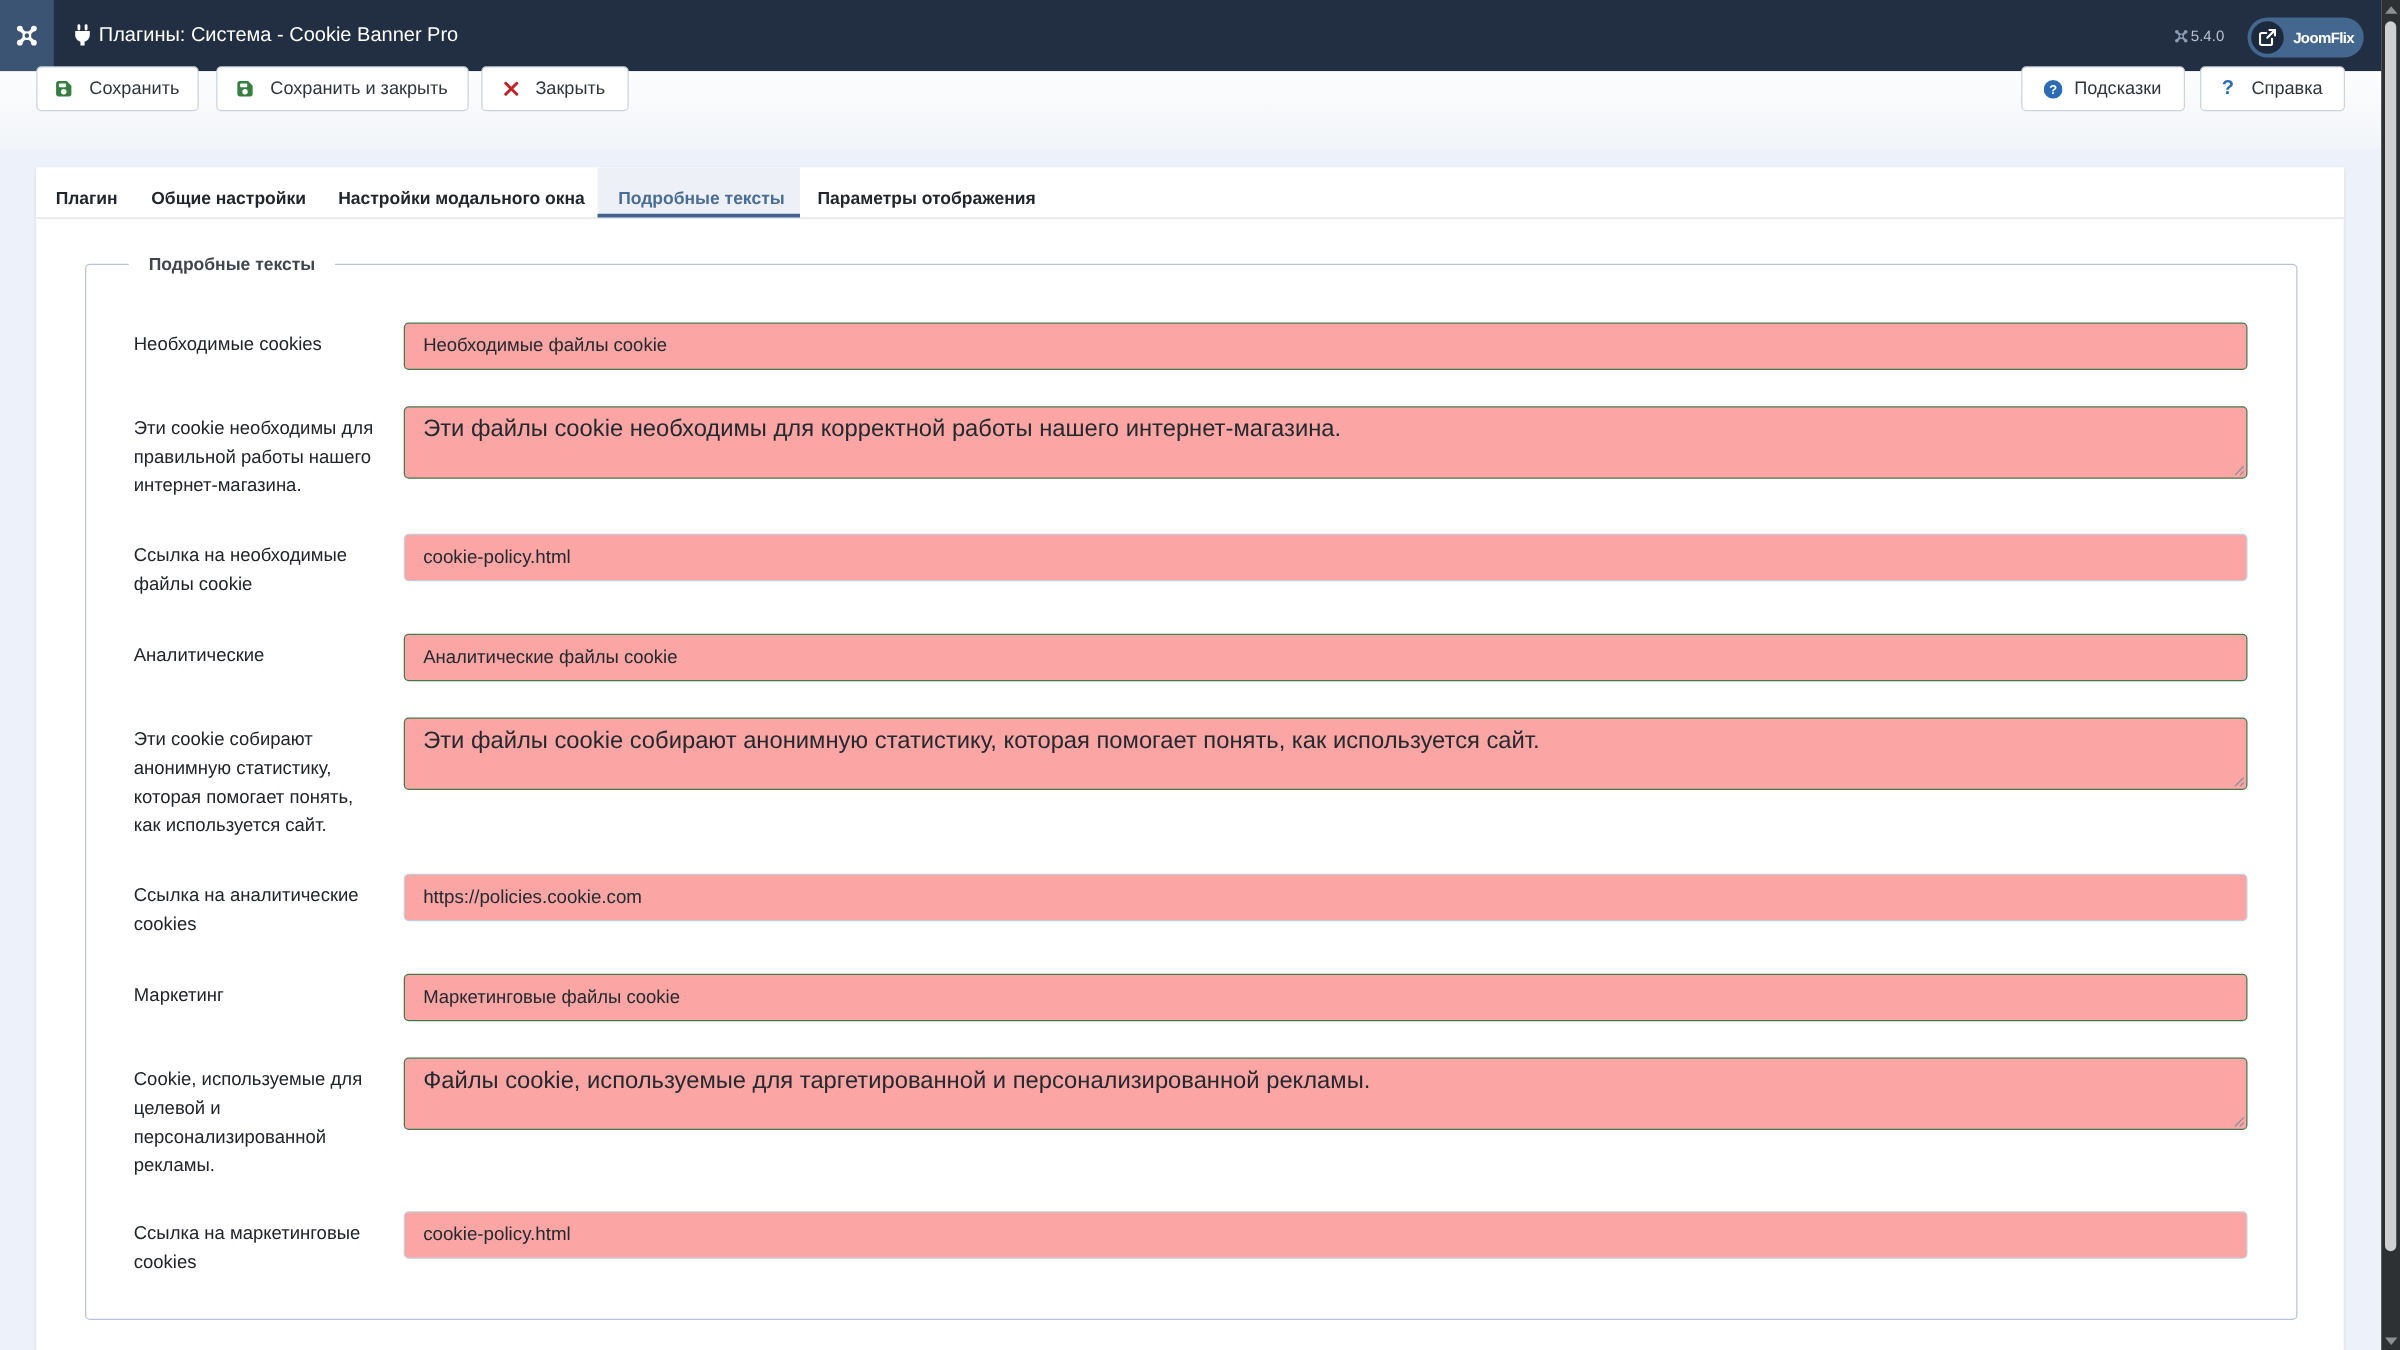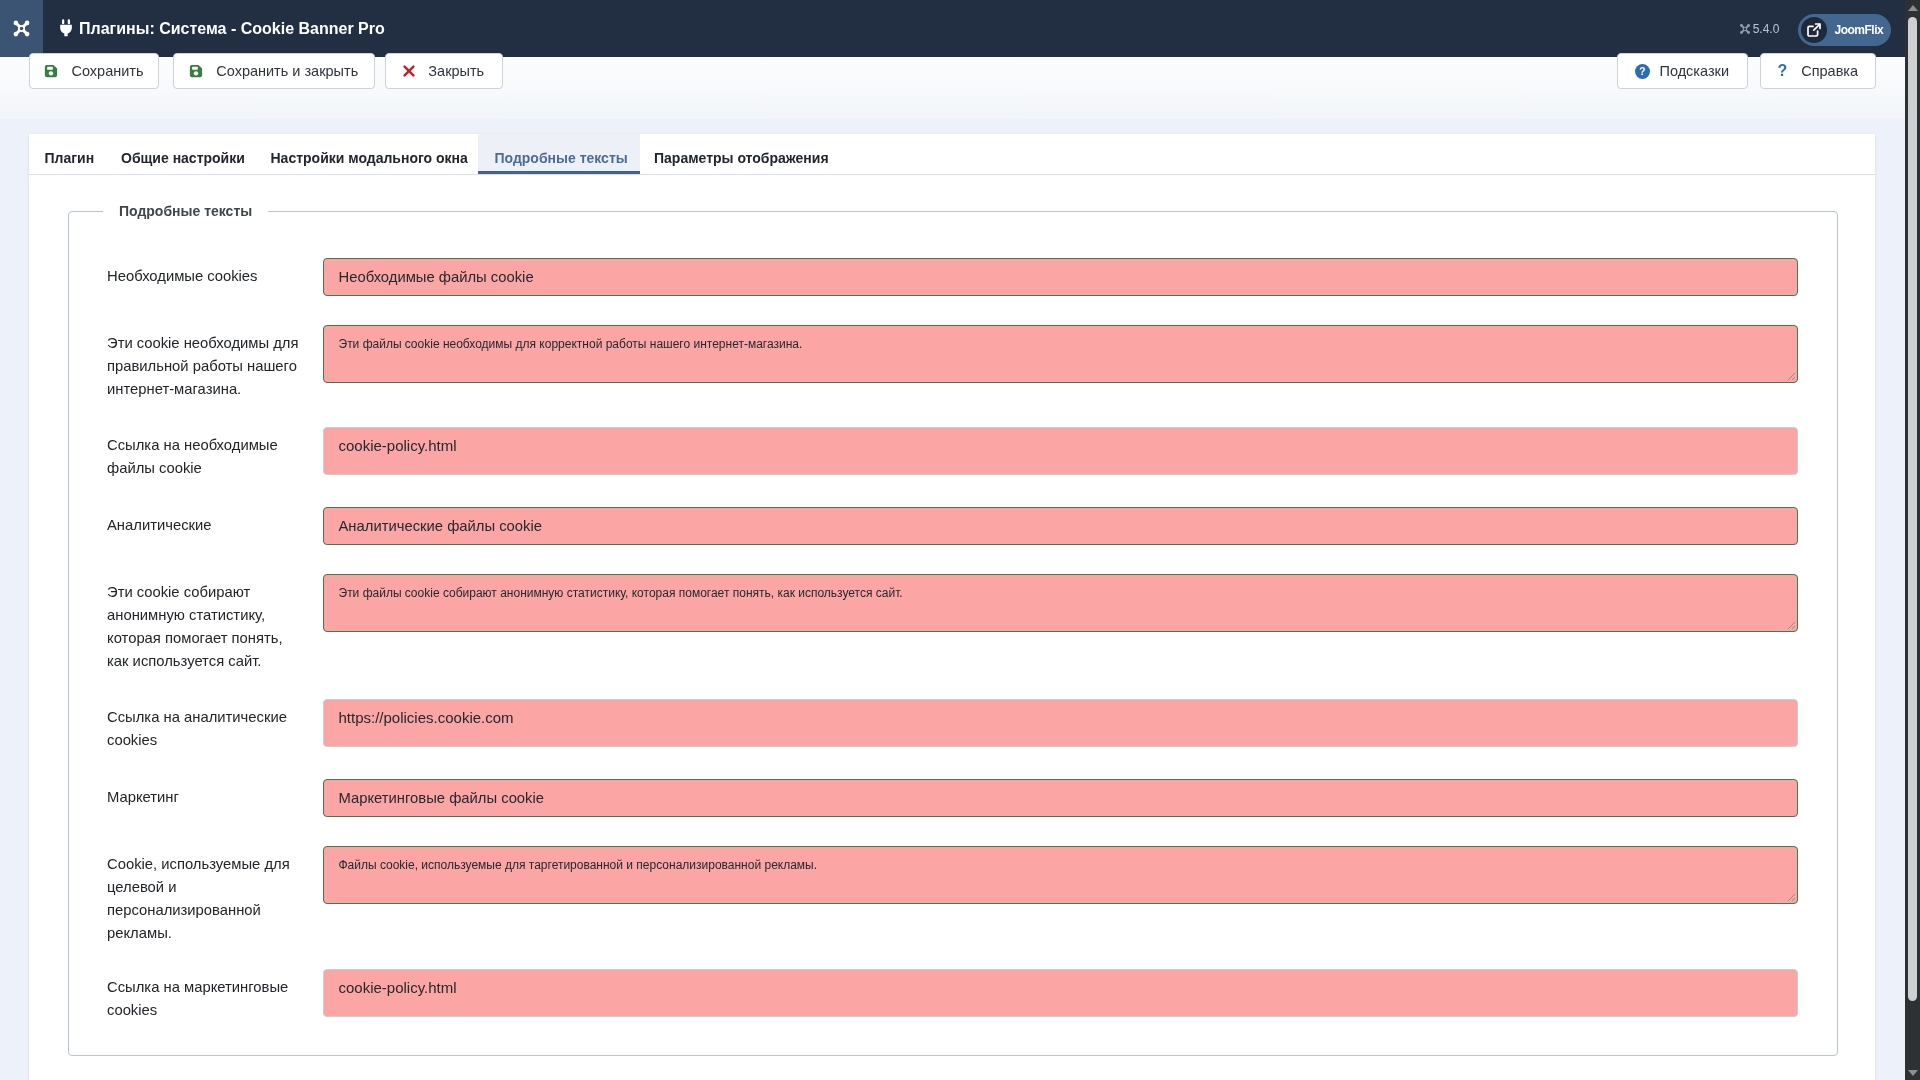--- a/index.html
+++ b/index.html
@@ -1,21 +1,21 @@
 <!DOCTYPE html>
 <html><head><meta charset="utf-8">
 <style>
 * { margin:0; padding:0; box-sizing:border-box; }
 html,body { width:1920px; height:1080px; overflow:hidden; }
 body { background:#edf1f9; font-family:"Liberation Sans", sans-serif; position:relative; }
 .hdr { position:absolute; left:0; top:0; width:1905px; height:57px; background:#222e42; }
 .hsq { position:absolute; left:0; top:0; width:43px; height:57px; background:#3c5474;
        display:flex; align-items:center; justify-content:center; }
 .title { position:absolute; left:79px; top:0; height:57px; display:flex; align-items:center;
-        color:#fff; font-size:16px; font-weight:bold; }
+        color:#fff; font-size:16px; font-weight:normal; }
 .plug { position:absolute; left:56px; top:18px; }
 .ver { position:absolute; right:0; left:1738.7px; top:0; height:57px; display:flex; align-items:center; gap:2px;
         color:#b9c3d2; font-size:12px; }
 .pill { position:absolute; left:1797.5px; top:14px; width:93px; height:32px; border-radius:16px;
         background:#44678f; display:flex; align-items:center; }
 .pcirc { width:26px; height:26px; border-radius:50%; background:#1d2a3d; margin-left:3px;
         display:flex; align-items:center; justify-content:center; }
 .ptxt { color:#fff; font-size:12px; font-weight:bold; letter-spacing:-0.5px; margin-left:8px;text-align:right; }
 .sub { position:absolute; left:0; top:57px; width:1905px; height:62px;
         background:linear-gradient(180deg, #fcfdfe, #f2f5f9); }
@@ -33,22 +33,22 @@
         border-bottom:3px solid #44618c; }
 .fld { position:absolute; left:67.5px; top:211px; width:1770px; height:845px;
         border:1px solid #b7c4da; border-radius:4px; }
 .leg { position:absolute; left:103px; top:200px; background:#fff; padding:0 16px;
         font-size:14px; font-weight:bold; color:#3f464d; line-height:23px; }
 .lbl { position:absolute; left:107px; width:245px; font-size:14.8px; line-height:23px;
         color:#212529; }
 .ctl { position:absolute; left:322.5px; width:1475px; background:#fca5a5; border-radius:4px;
         font-size:14px; color:#24292e; padding-left:15px; white-space:nowrap; overflow:hidden; }
 .in-g { height:38px; line-height:36px; font-size:14.8px; border:1px solid #45794b; }
-.in-n { height:48px; line-height:36px; font-size:15px; border:1px solid #c3cedf; }
-.ta   { height:58px; line-height:22px; padding-top:7px; font-size:12px; border:1px solid #45794b; }
+.in-n { height:38px; line-height:36px; font-size:15px; border:1px solid #c3cedf; }
+.ta   { height:58px; line-height:22px; padding-top:7px; font-size:19px; border:1px solid #45794b; }
 .rsz  { position:absolute; right:1px; bottom:1px; }
 .sb   { position:absolute; left:1905px; top:0; width:15px; height:1080px; background:#2d3134; }
 .sbt  { position:absolute; left:3px; top:17px; width:9px; height:984px; border-radius:4.5px; background:#cfd0d1; }
 .sbu  { position:absolute; left:2.5px; top:5px; width:0; height:0;
         border-left:5px solid transparent; border-right:5px solid transparent;
         border-bottom:6px solid #8d9093; }
 .sbd  { position:absolute; left:2.5px; bottom:4px; width:0; height:0;
         border-left:5px solid transparent; border-right:5px solid transparent;
         border-top:6px solid #8d9093; }
 </style></head>

